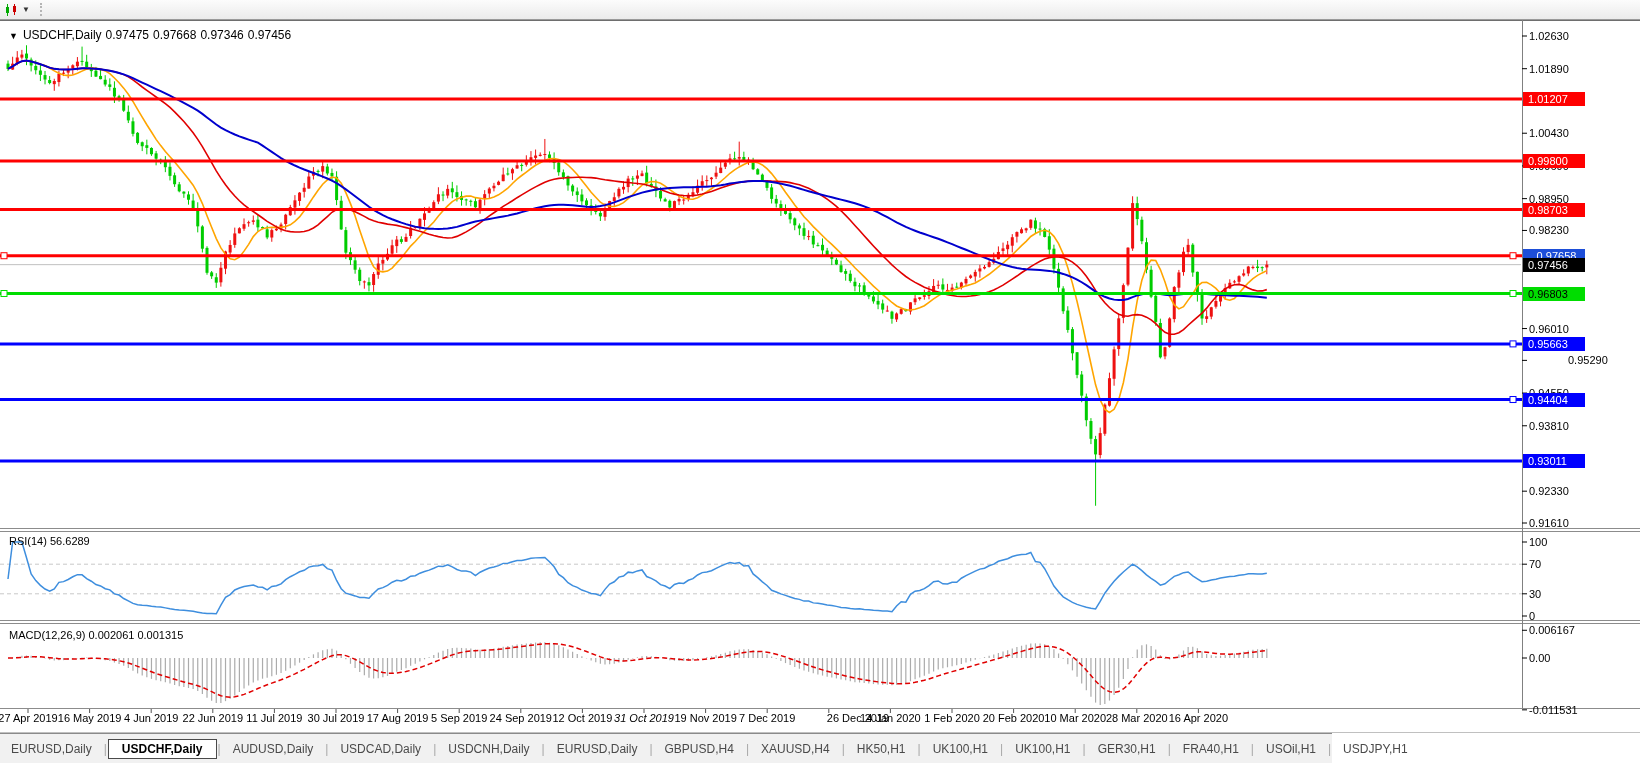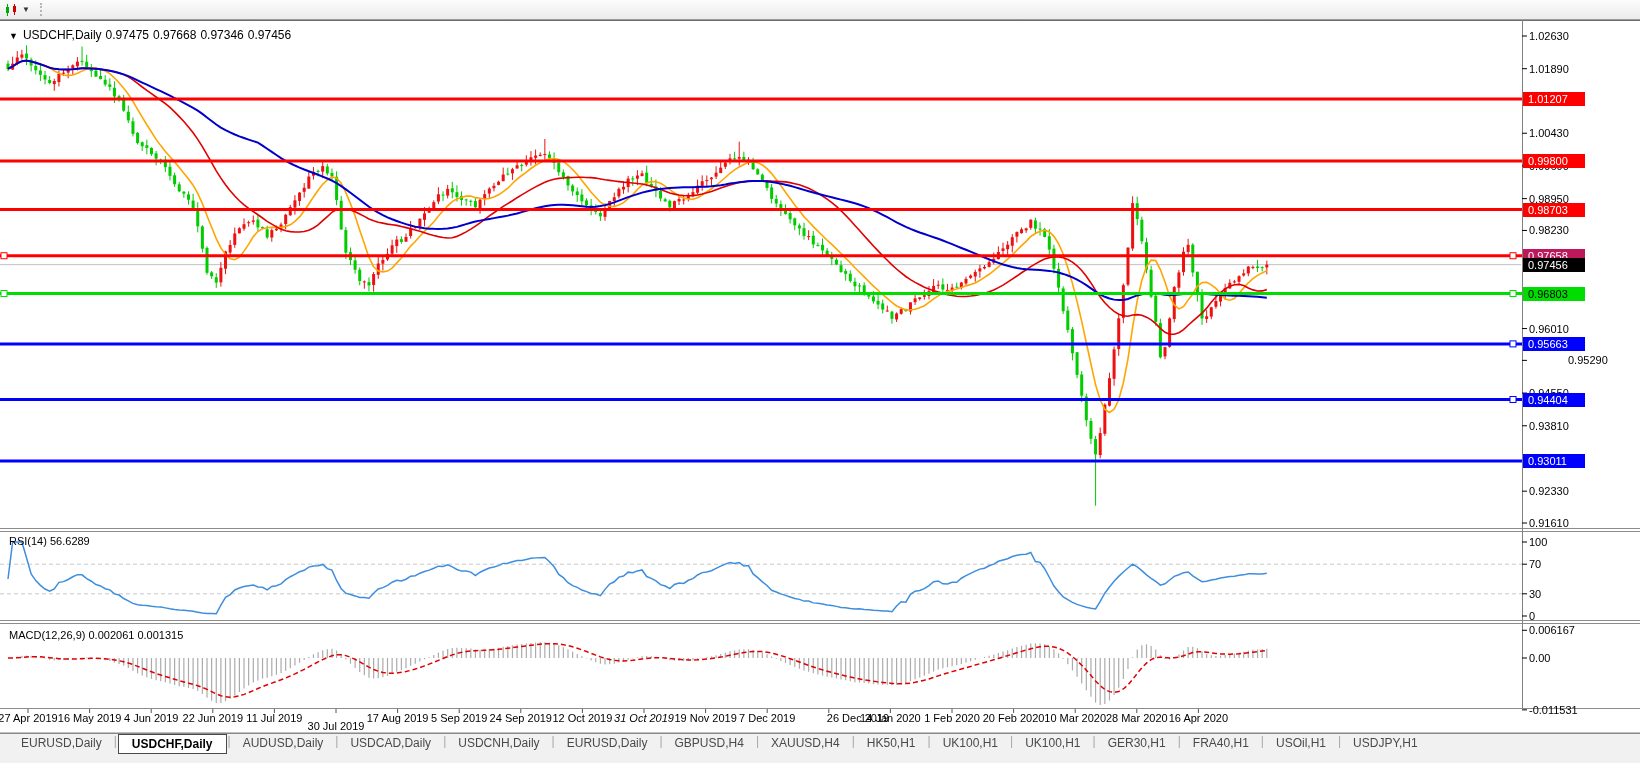--- a/index.html
+++ b/index.html
@@ -22,23 +22,23 @@
   #chart-title span{margin-right:4px;}
   .pane-label{position:absolute;left:9px;font-size:11px;}
   #rsi-label{top:535px;}
   #macd-label{top:629px;}
   
   .tick-label{position:absolute;left:1529px;transform:translateY(-50%);font-size:11px;white-space:nowrap;}
   .flag{position:absolute;left:1523px;width:62px;height:14px;line-height:14px;box-sizing:border-box;
     transform:translateY(-50%);font-size:11px;padding-left:5px;white-space:nowrap;}
   .date-label{position:absolute;top:712px;transform:translateX(-50%);font-size:11px;white-space:nowrap;}
   
-  #tabbar{position:absolute;left:0;top:733px;width:1640px;height:30px;box-sizing:border-box;
-    background:#f1f1f1;border-top:1px solid #8a8a8a;display:flex;align-items:flex-start;
-    padding-left:10px;font-size:12px;color:#4a4a4a;}
+  #tabbar{position:absolute;left:0;top:733px;width:1332px;height:30px;box-sizing:border-box;
+    background:#f1f1f1;border-top:1px solid #8a8a8a;display:flex;align-items:center;
+    padding-left:0;font-size:12px;color:#4a4a4a;}
   .tab{padding:2px 11px;white-space:nowrap;}
   .tab.active{background:#ffffff;border:1px solid #4a4a4a;color:#000;font-weight:bold;padding:2px 13px;}
   .tab-sep{color:#a8a8a8;margin:0 1px;}
   svg{position:absolute;left:0;top:0;}
 </style>
 </head>
 <body>
 
 <div id="toolbar">
   <div class="tool-icon-wrap">
@@ -982,32 +982,32 @@
     <span class="tick-label" style="top: 542px;">100</span>
     <span class="tick-label" style="top: 564.2px;">70</span>
     <span class="tick-label" style="top: 593.8px;">30</span>
     <span class="tick-label" style="top: 616px;">0</span>
     <span class="tick-label" style="top: 630.269px;">0.006167</span>
     <span class="tick-label" style="top: 658px;">0.00</span>
     <span class="tick-label" style="top: 709.852px;">-0.011531</span>
     <span class="flag" style="top: 98.8858px; background: rgb(255, 0, 0); color: rgb(255, 255, 255);">1.01207</span>
     <span class="flag" style="top: 161.064px; background: rgb(255, 0, 0); color: rgb(255, 255, 255);">0.99800</span>
     <span class="flag" style="top: 209.543px; background: rgb(255, 0, 0); color: rgb(255, 255, 255);">0.98703</span>
-    <span class="flag" style="top: 255.725px; background: #be185d; color: rgb(255, 255, 255);">0.97658</span>
+    <span class="flag" style="top: 255.725px; background: #1d4ed8; color: rgb(255, 255, 255); text-align: center;">0.97658</span>
     <span class="flag" style="top: 293.509px; background: rgb(0, 221, 0); color: rgb(0, 0, 0);">0.96803</span>
     <span class="flag" style="top: 343.888px; background: rgb(0, 0, 255); color: rgb(255, 255, 255);">0.95663</span>
     <span class="flag" style="top: 399.526px; background: rgb(0, 0, 255); color: rgb(255, 255, 255);">0.94404</span>
     <span class="flag" style="top: 461.086px; background: rgb(0, 0, 255); color: rgb(255, 255, 255);">0.93011</span>
     <span class="flag" style="top: 264.651px; background: rgb(0, 0, 0); color: rgb(255, 255, 255);">0.97456</span>
     <span class="date-label" style="left: 28px;">27 Apr 2019</span>
     <span class="date-label" style="left: 89.6px;">16 May 2019</span>
     <span class="date-label" style="left: 151.2px;">4 Jun 2019</span>
     <span class="date-label" style="left: 212.8px;">22 Jun 2019</span>
     <span class="date-label" style="left: 274.4px;">11 Jul 2019</span>
-    <span class="date-label" style="left: 336px; margin-top: 8px;">30 Jul 2019</span>
+    <span class="date-label" style="left: 336px;">30 Jul 2019</span>
     <span class="date-label" style="left: 397.6px;">17 Aug 2019</span>
     <span class="date-label" style="left: 459.2px;">5 Sep 2019</span>
     <span class="date-label" style="left: 520.8px;">24 Sep 2019</span>
     <span class="date-label" style="left: 582.4px;">12 Oct 2019</span>
     <span class="date-label" style="left: 644px; font-style: italic;">31 Oct 2019</span>
     <span class="date-label" style="left: 705.6px;">19 Nov 2019</span>
     <span class="date-label" style="left: 767.2px;">7 Dec 2019</span>
     <span class="date-label" style="left: 858px;">26 Dec 2019</span>
     <span class="date-label" style="left: 890.4px;">14 Jan 2020</span>
     <span class="date-label" style="left: 952px;">1 Feb 2020</span>

